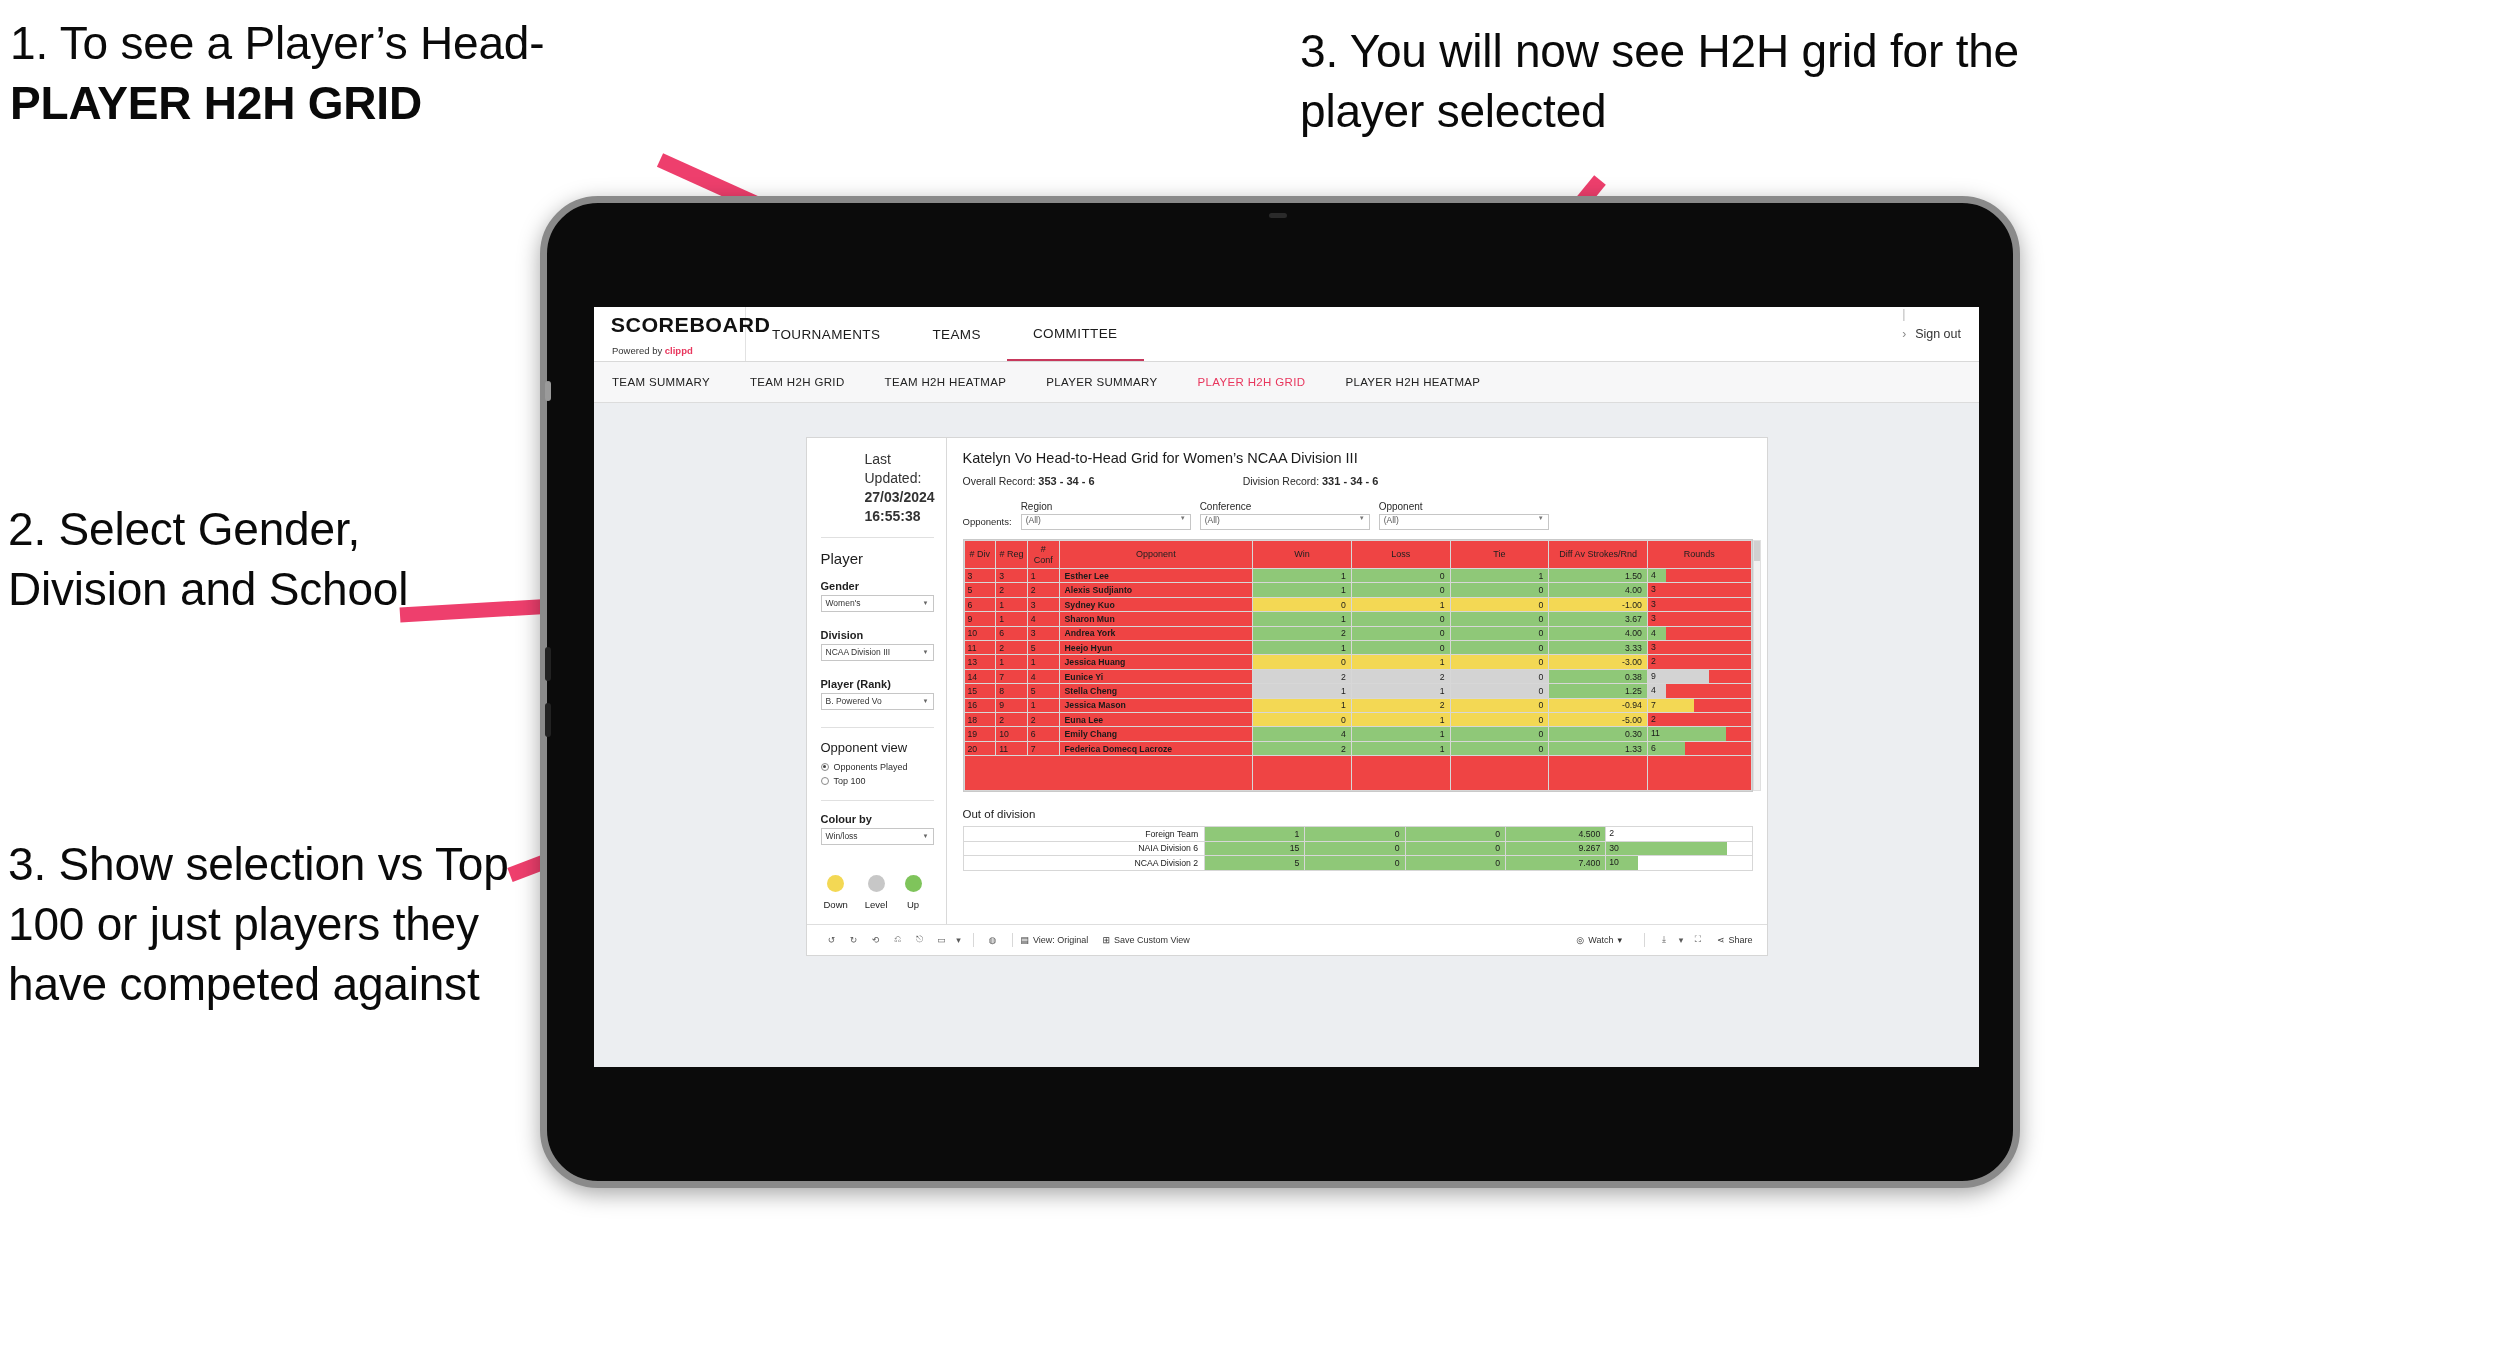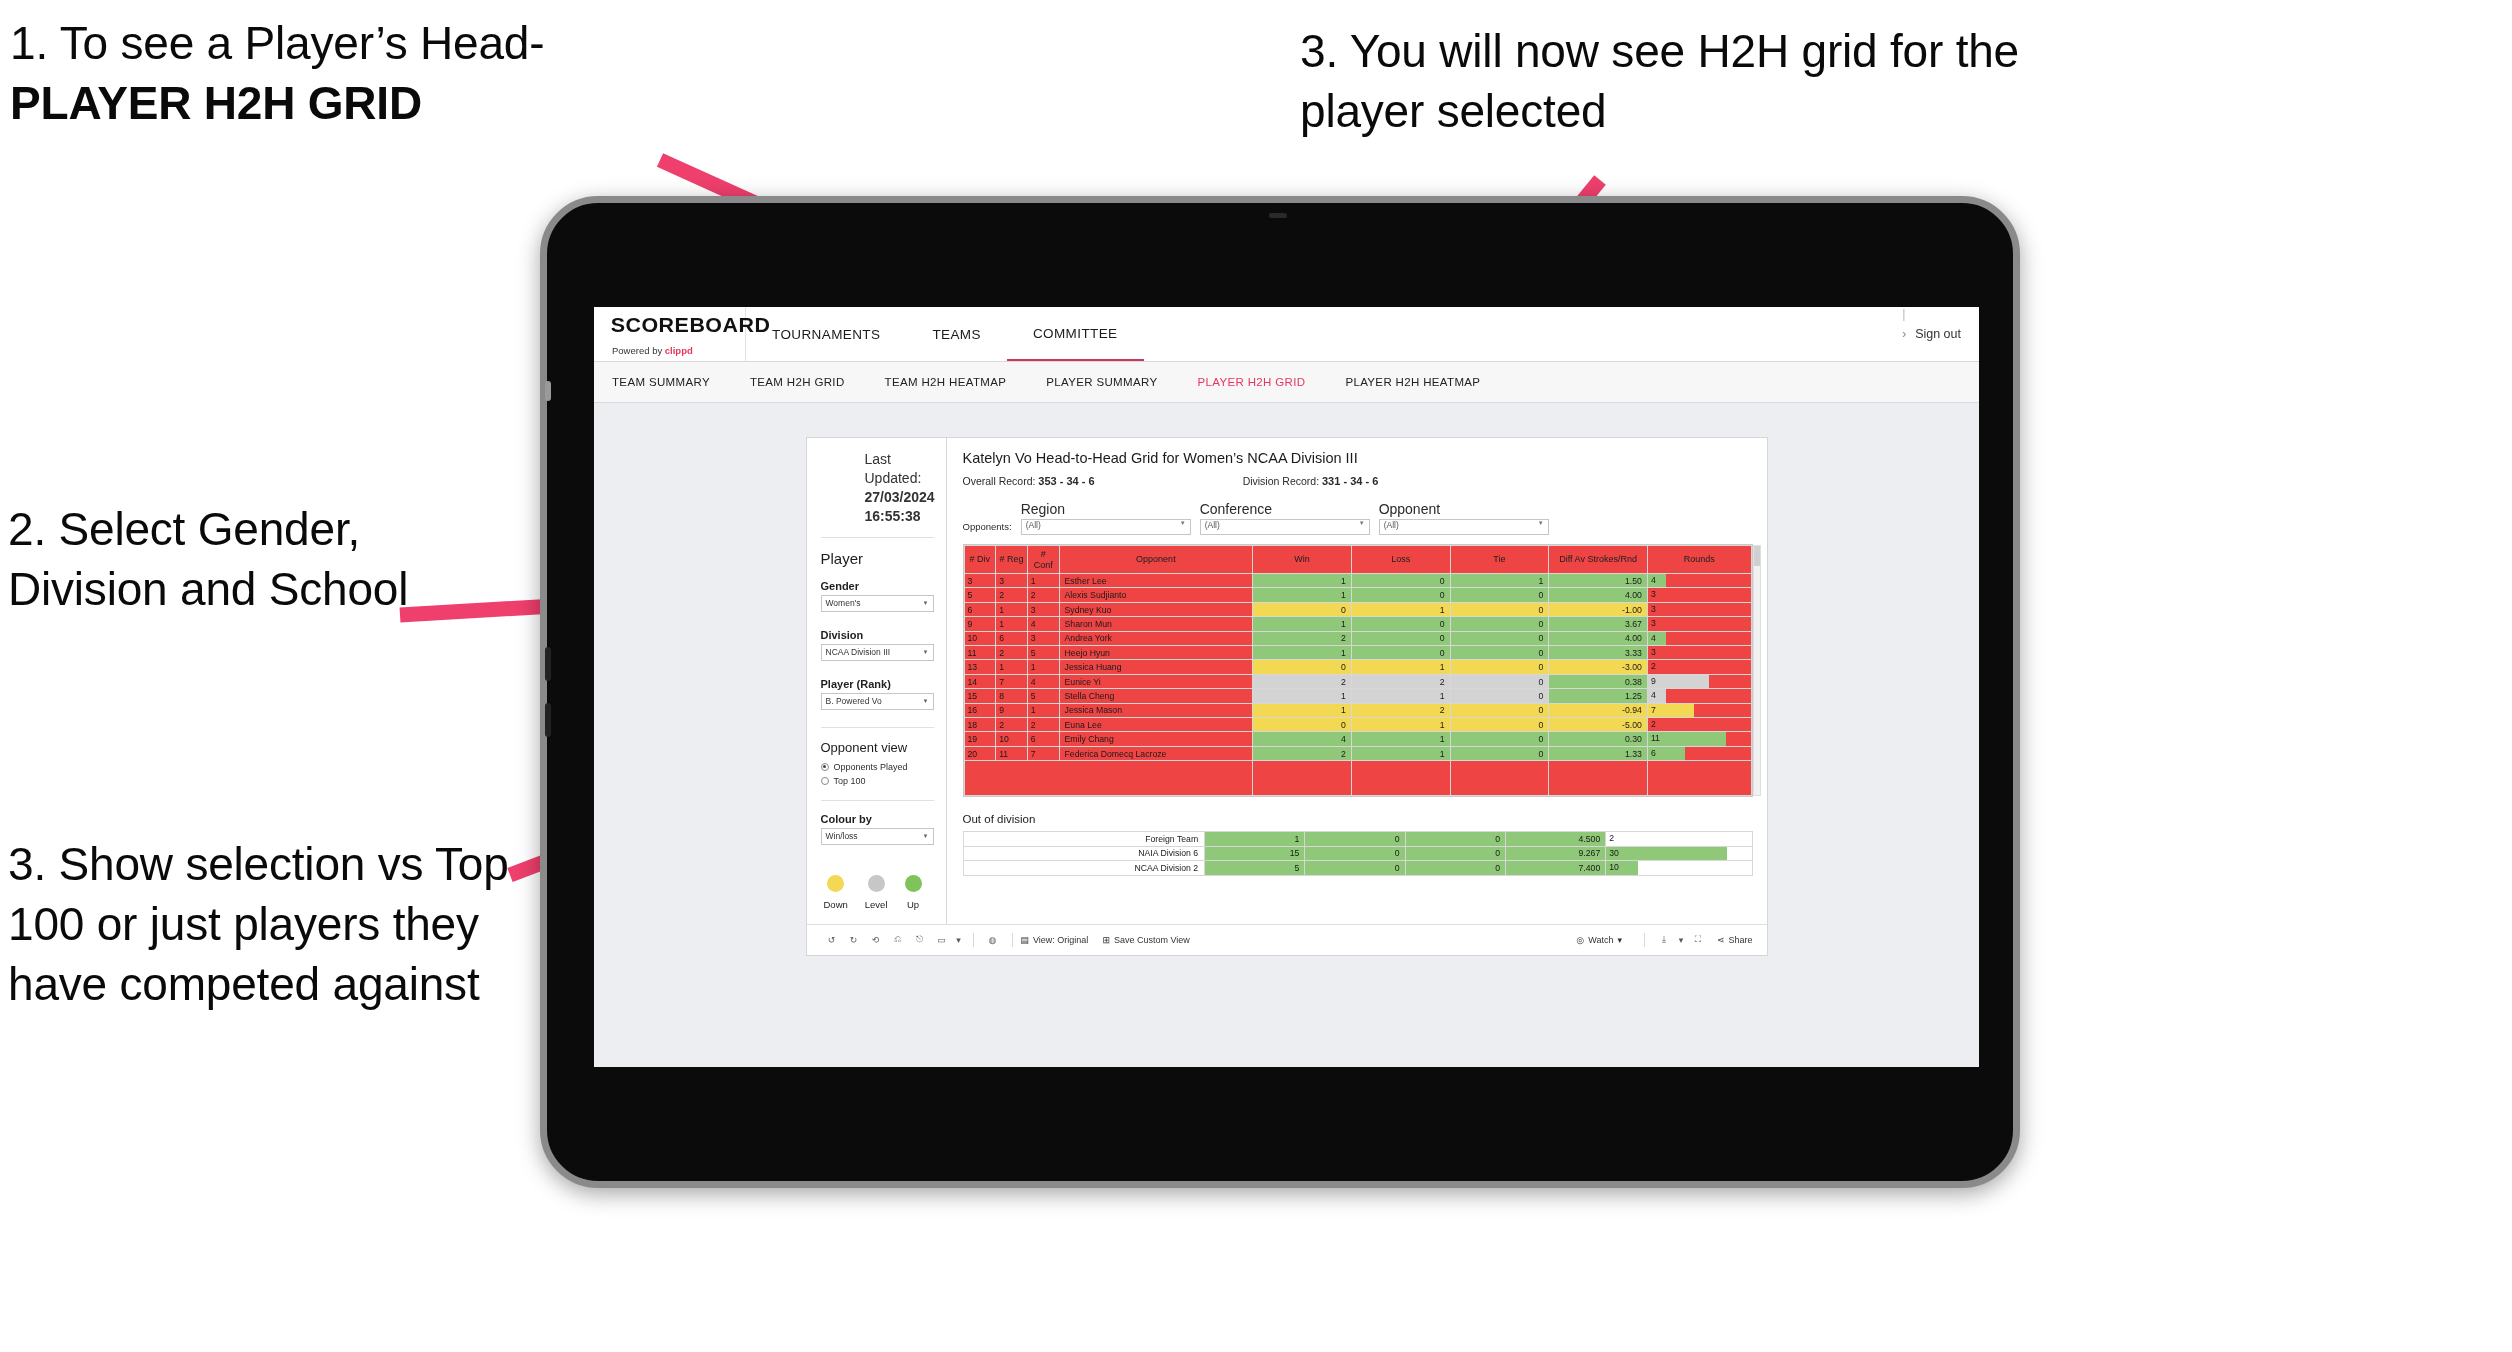--- a/index.html
+++ b/index.html
@@ -94,36 +94,36 @@
   
   #main{flex:1;padding:12px 14px 6px 16px;box-sizing:border-box;}
   #vtitle{font-size:14.5px;color:#1a1a1a;margin-bottom:9px;}
   #records{display:flex;font-size:10.5px;color:#2a2a2a;margin-bottom:14px;}
   #records .rec{margin-right:0;}
   #records .rec b{font-weight:bold;font-size:11px;}
   #rec2{margin-left:148px;}
   #opfilters{display:flex;align-items:flex-end;gap:9px;margin-bottom:9px;}
   #opfilters .oplab{font-size:9.5px;color:#2a2a2a;padding-bottom:3px;}
   .opgroup{width:170px;}
-  .opgroup .t{font-size:14px;color:#2a2a2a;margin-bottom:2px;}
+  .opgroup .t{font-size:10px;color:#2a2a2a;margin-bottom:2px;}
   .opgroup .s{height:14px;border:1px solid #c6c6c6;background:#fff;
               display:flex;justify-content:space-between;
               padding:0 4px;font-size:8.5px;color:#555;}
   .opgroup .s .car{font-size:6px;color:#777;}
 
   
   .tblbox{position:relative;border:1px solid #c9c9c9;background:#ef4444;}
   table{border-collapse:collapse;width:100%;font-size:8.7px;color:#1a1a1a;}
   th,td{border:1px solid #d7d7d7;padding:0 3px;height:13.4px;
         font-weight:normal;}
   thead th{height:27px;vertical-align:middle;text-align:center;font-size:9px;
            line-height:1.15;color:#202020;}
   th.opcol{text-align:center;}
   td.n{text-align:left;width:19px;}
-  td.nm{text-align:left;padding-left:5px;}
+  td.nm{text-align:left;padding-left:5px;font-weight:bold;}
   td.v{text-align:right;padding-right:5px;}
   td.rd{position:relative;text-align:left;padding:0;}
   .bar{position:absolute;left:0;top:0;bottom:0;}
   .rdval{position:relative;z-index:2;display:block;padding-left:3px;
          line-height:13.4px;}
   .g{background:#8fc878;}
   .y{background:#f3d854;}
   .gr{background:#d3d3d3;}
   #scroll{position:absolute;right:-9px;top:0;width:8px;height:100%;
           background:#f1f1f1;border:1px solid #e0e0e0;box-sizing:border-box;}

